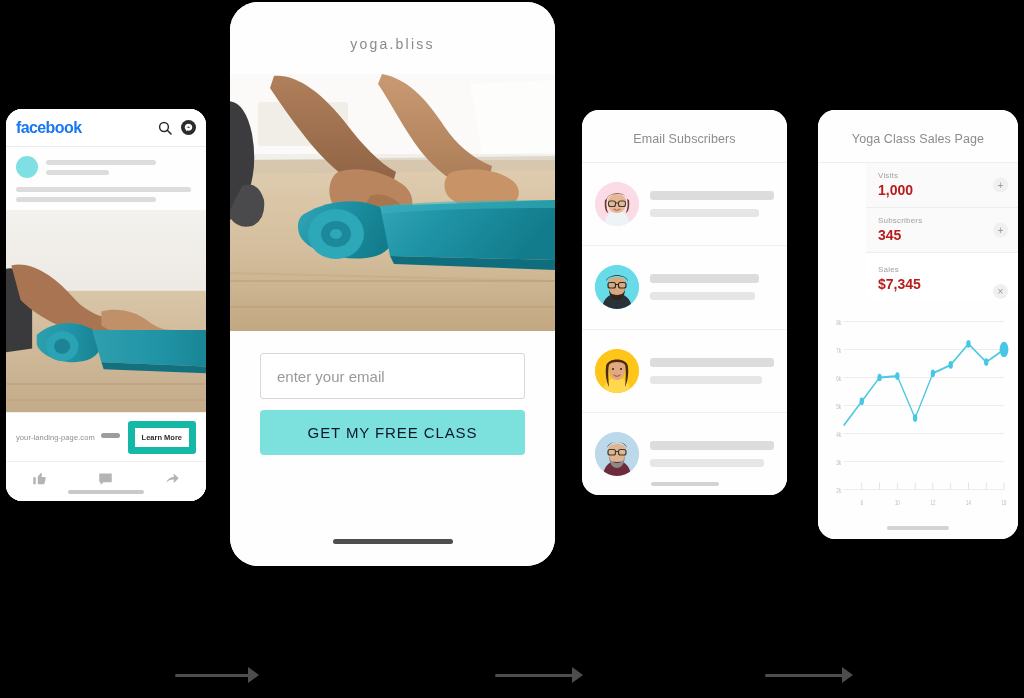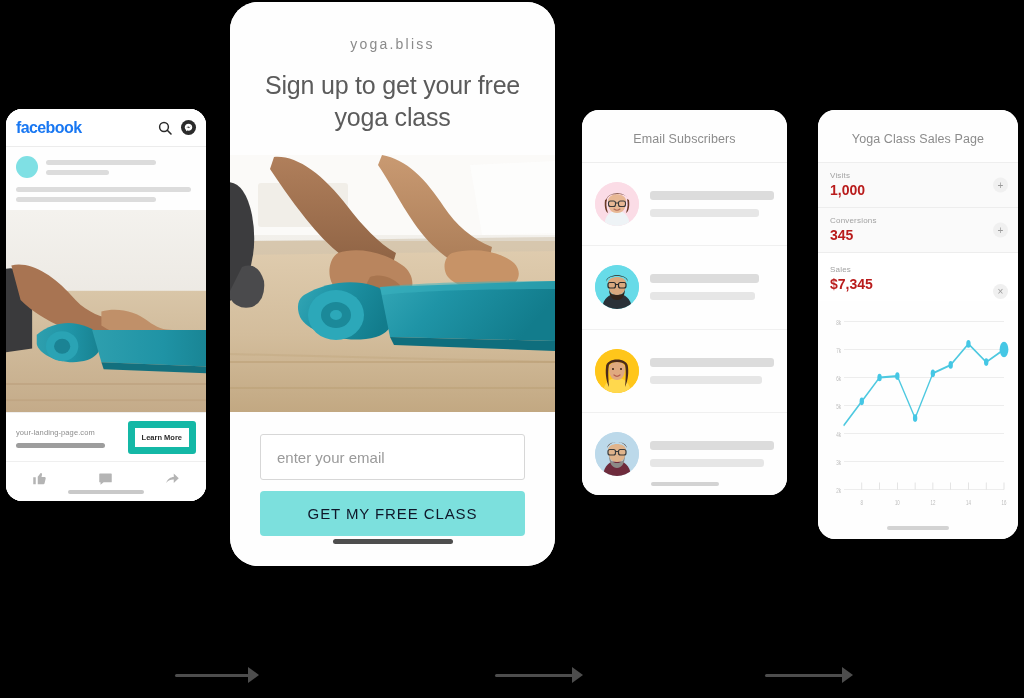--- a/index.html
+++ b/index.html
@@ -65,21 +65,21 @@
   .fb-photo {
     flex: 1 1 auto; position: relative; overflow: hidden;
     background: #d8c6ad;
     min-height: 0;
   }
   .fb-linkrow {
     padding: 8px 10px 7px 10px;
     display: flex; align-items: center; justify-content: space-between;
     gap: 8px; border-top: 1px solid #efefef; background: #fff;
   }
-  .fb-link-left { flex: 1; display: flex; flex-direction: column; gap: 6px; min-width: 0; }
+  .fb-link-left { flex: 1; display: flex; gap: 6px; min-width: 0; }
   .fb-url { font-size: 7.5px; color: #8d8d8d; letter-spacing: 0.1px; white-space: nowrap; }
   .fb-learn {
     font-size: 7.5px; color: #2c2c2c; font-weight: bold;
     border: 7px solid #14b8a6; border-radius: 3px;
     padding: 5px 7px; background: #fff; white-space: nowrap;
   }
   .fb-actions {
     height: 40px; flex: 0 0 40px;
     display: flex; align-items: center; justify-content: space-around;
     border-top: 1px solid #efefef; background: #fff;
@@ -138,20 +138,21 @@
   .sub-lines { flex: 1; display: flex; flex-direction: column; gap: 9px; }
   #phone-sub .home-bar { width: 68px; background: #d3d3d3; bottom: 9px; }
 
   
   #phone-an { left: 818px; top: 110px; width: 200px; height: 429px; border-radius: 17px; }
   .stat-row {
     position: relative;
     padding: 8px 12px 9px 12px;
     border-bottom: 1px solid #ededed;
     background: #fafafa;
+    margin-left: 48px;
   }
   .stat-row.plain { background: #ffffff; }
   .stat-label { font-size: 8px; color: #a2a2a2; letter-spacing: 0.2px; }
   .stat-value { font-size: 14px; color: #b91c1c; font-weight: bold; margin-top: 2px; }
   .stat-btn {
     position: absolute; right: 10px; top: 50%; transform: translateY(-50%);
     width: 15px; height: 15px; border-radius: 50%;
     background: #f0f0f0; color: #9b9b9b;
     display: flex; align-items: center; justify-content: center;
     font-size: 10px; line-height: 1;
@@ -261,21 +262,20 @@
       </div>
 
       <div class="home-bar" style="width:76px;background:#c9c9c9;bottom:7px"></div>
     </div>
   </div>
 
   <div class="phone" id="phone-lp">
     <div class="phone-screen">
 
       <div class="lp-brand">yoga.bliss</div>
-      <div class="lp-head">Sign up to get your free yoga class</div>
 
       <div class="lp-photo">
         <svg viewBox="0 0 325 257" preserveAspectRatio="xMidYMid slice" style="width:100%;height:100%;display:block">
           <defs>
             <linearGradient id="lpWall" x1="0" y1="0" x2="0" y2="1">
               <stop offset="0%" stop-color="#f7f6f3"></stop>
                 <stop offset="70%" stop-color="#ece8e1"></stop>
                 <stop offset="100%" stop-color="#ddd6cb"></stop>
             </linearGradient>
             <linearGradient id="lpFloor" x1="0" y1="0" x2="0" y2="1">
@@ -433,21 +433,21 @@
     <div class="phone-screen">
       <div class="panel-title">Yoga Class Sales Page</div>
 
       <div class="stat-row">
         <div class="stat-label">Visits</div>
         <div class="stat-value">1,000</div>
         <div class="stat-btn">+</div>
       </div>
 
       <div class="stat-row">
-        <div class="stat-label">Conversions</div>
+        <div class="stat-label">Subscribers</div>
         <div class="stat-value">345</div>
         <div class="stat-btn">+</div>
       </div>
 
       <div class="stat-row plain" style="border-bottom:none;padding-top:12px">
         <div class="stat-label">Sales</div>
         <div class="stat-value">$7,345</div>
         <div class="stat-btn" style="top:auto;bottom:2px;transform:none">×</div>
       </div>
 

